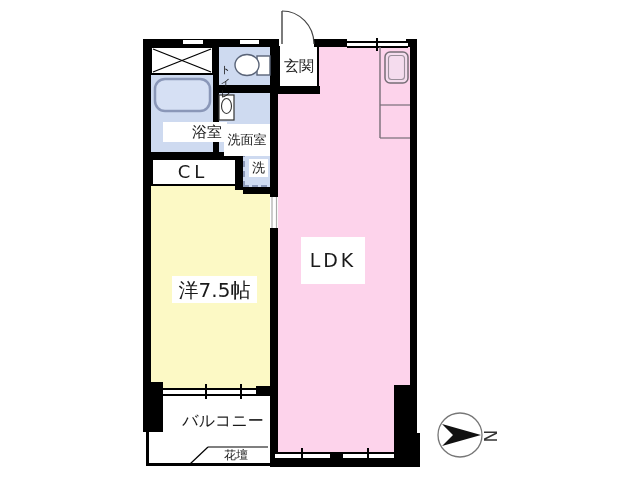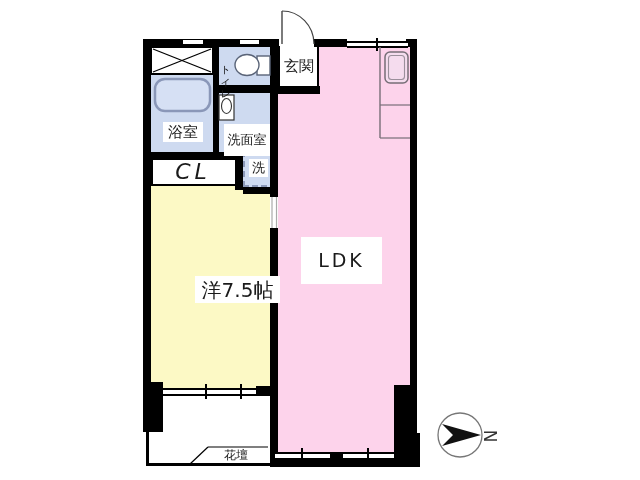--- a/index.html
+++ b/index.html
@@ -98,26 +98,27 @@
     <line x1="272" y1="197" x2="272" y2="228" stroke="#aaa" stroke-width="1.2"></line>
     <line x1="276.5" y1="197" x2="276.5" y2="228" stroke="#aaa" stroke-width="1.2"></line>
 
     <line x1="190" y1="464" x2="208" y2="447" stroke="#000" stroke-width="1.2"></line>
     <line x1="208" y1="447" x2="268" y2="447" stroke="#000" stroke-width="1.2"></line>
 
     <circle cx="460" cy="435" r="22" fill="none" stroke="#777" stroke-width="1.3"></circle>
     <polygon points="442,424 481,435 442,446 453,435" fill="#111"></polygon>
   </svg>
 
-  <div class="label" style="left:163px;top:122px;width:40px;height:20px;font-size:15px;">浴室</div>
+  <div class="label" style="left:163px;top:122px;width:40px;height:20px;font-size:15px;padding-left:24px;">浴室</div>
   <div class="label clear vtext" style="left:219px;top:48px;width:13px;height:58px;font-size:10px;">トイレ</div>
   <div class="label clear" style="left:281px;top:56px;width:36px;height:20px;font-size:15px;">玄関</div>
   <div class="label" style="left:224px;top:124px;width:46px;height:32px;font-size:13px;">洗面室</div>
   <div class="label" style="left:249px;top:159px;width:19px;height:18px;font-size:13px;">洗</div>
-  <div class="label clear" style="left:166px;top:160px;width:54px;height:24px;font-size:22px;letter-spacing:4px;font-style:italic;">CL</div>
-  <div class="label" style="left:172px;top:276px;width:85px;height:27px;font-size:20px;margin-left:23px;">洋7.5帖</div>
-  <div class="label" style="left:301px;top:237px;width:81px;height:47px;font-size:19px;flex-direction:column;">
+  <div class="label clear" style="left:166px;top:160px;width:54px;height:24px;font-size:18px;letter-spacing:4px;">CL</div>
+  <div class="label" style="left:172px;top:276px;width:85px;height:27px;font-size:20px;">洋7.5帖</div>
+  <div class="label" style="left:301px;top:237px;width:64px;height:47px;font-size:19px;flex-direction:column;">
     <span style="letter-spacing:3px;">LDK</span>
   </div>
+  <div class="label clear" style="left:182px;top:411px;width:82px;height:20px;font-size:16px;">バルコニー</div>
   <div class="label clear" style="left:218px;top:449px;width:36px;height:14px;font-size:12px;">花壇</div>
   <div class="compassN" style="left:484px;top:426px;">N</div>
 
 </div>
 
 </body></html>

